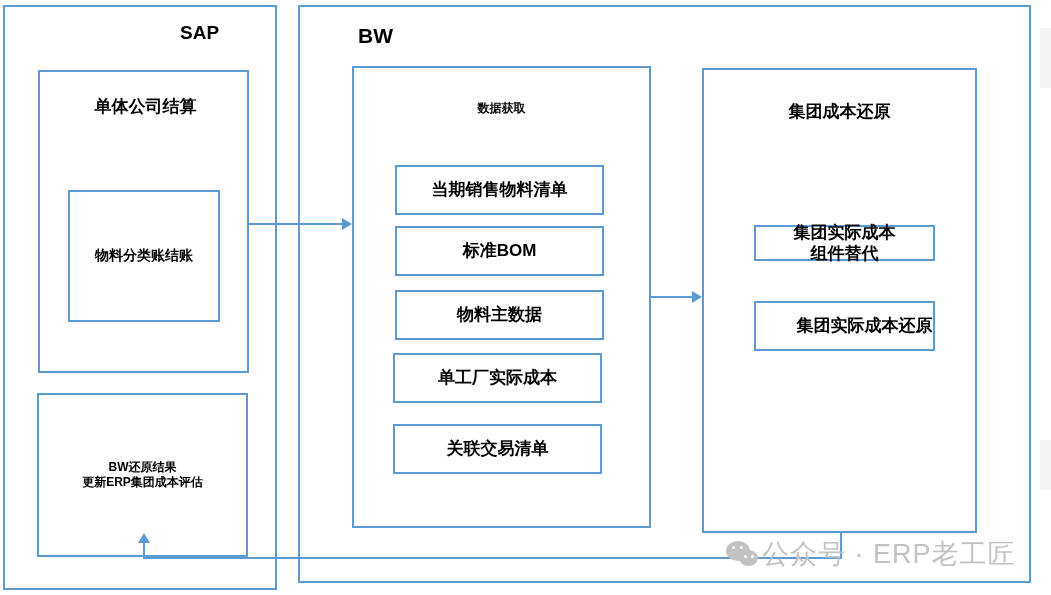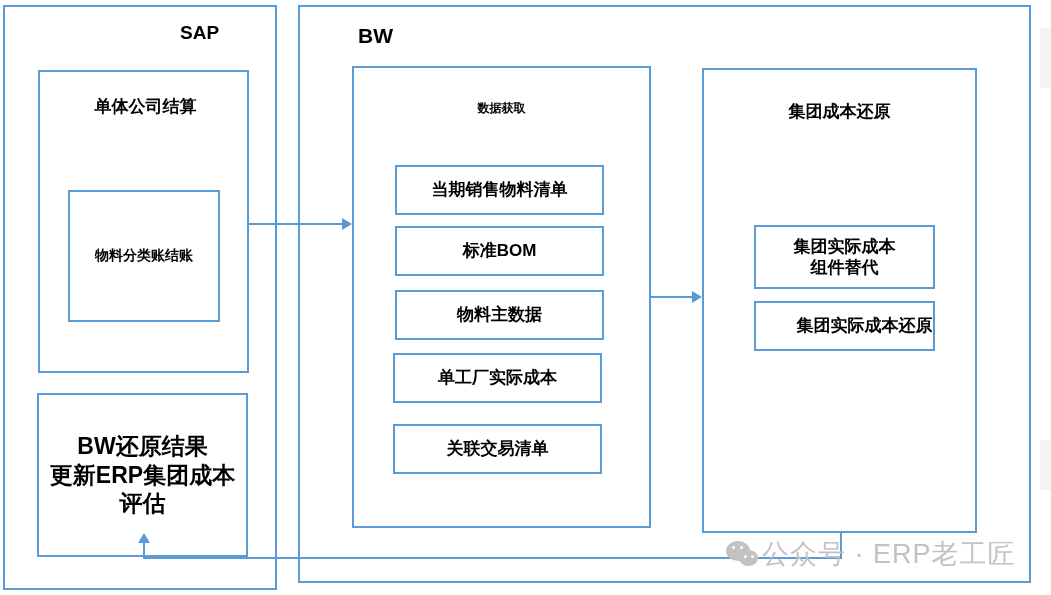--- a/index.html
+++ b/index.html
@@ -124,39 +124,39 @@
 <div id="canvas">
 
   <div class="box" style="left:3px; top:5px; width:274px; height:585px;"></div>
   <div class="container-title" style="left:180px; top:22px; font-size:19px;">SAP</div>
 
   <div class="box" style="left:38px; top:70px; width:211px; height:303px;"></div>
   <div class="group-label" style="left:38px; top:95px; width:215px; font-size:17px;">单体公司结算</div>
 
   <div class="node" style="left:68px; top:190px; width:152px; height:132px; font-size:14px;">物料分类账结账</div>
 
-  <div class="node" style="left:37px; top:393px; width:211px; height:164px; font-size:23px;">BW还原结果
+  <div class="node" style="left:37px; top:393px; width:211px; height:164px; font-size:12px;">BW还原结果
 更新ERP集团成本评估</div>
 
   <div class="box" style="left:298px; top:5px; width:733px; height:578px;"></div>
   <div class="container-title" style="left:358px; top:24px; font-size:21px;">BW</div>
 
   <div class="box" style="left:352px; top:66px; width:299px; height:462px;"></div>
   <div class="group-label" style="left:352px; top:100px; width:299px; font-size:12px;">数据获取</div>
 
   <div class="node" style="left:395px; top:165px; width:209px; height:50px; font-size:17px;">当期销售物料清单</div>
   <div class="node" style="left:395px; top:226px; width:209px; height:50px; font-size:17px;">标准BOM</div>
   <div class="node" style="left:395px; top:290px; width:209px; height:50px; font-size:17px;">物料主数据</div>
   <div class="node" style="left:393px; top:424px; width:209px; height:50px; font-size:17px;">关联交易清单</div>
   <div class="node" style="left:393px; top:353px; width:209px; height:50px; font-size:17px;">单工厂实际成本</div>
 
   <div class="box" style="left:702px; top:68px; width:275px; height:465px;"></div>
   <div class="group-label" style="left:702px; top:100px; width:275px; font-size:17px;">集团成本还原</div>
 
-  <div class="node" style="left:754px; top:225px; width:181px; height:64px; font-size:17px;">集团实际成本
+  <div class="node" style="left:754px; top:225px; width:181px; height:36px; font-size:17px;">集团实际成本
 组件替代</div>
   <div class="node" style="left:754px; top:301px; width:181px; height:50px; font-size:17px;padding-left:40px;">集团实际成本还原</div>
 
   <div class="conn conn-h" style="left:249px; top:223px; width:95px; height:2px;"></div>
   <div class="arrowhead arrow-right" style="left:342px; top:218px;"></div>
 
   <div class="conn conn-h" style="left:651px; top:296px; width:43px; height:2px;"></div>
   <div class="arrowhead arrow-right" style="left:692px; top:291px;"></div>
 
   <div class="conn conn-v" style="left:840px; top:533px; width:2px; height:26px;"></div>

